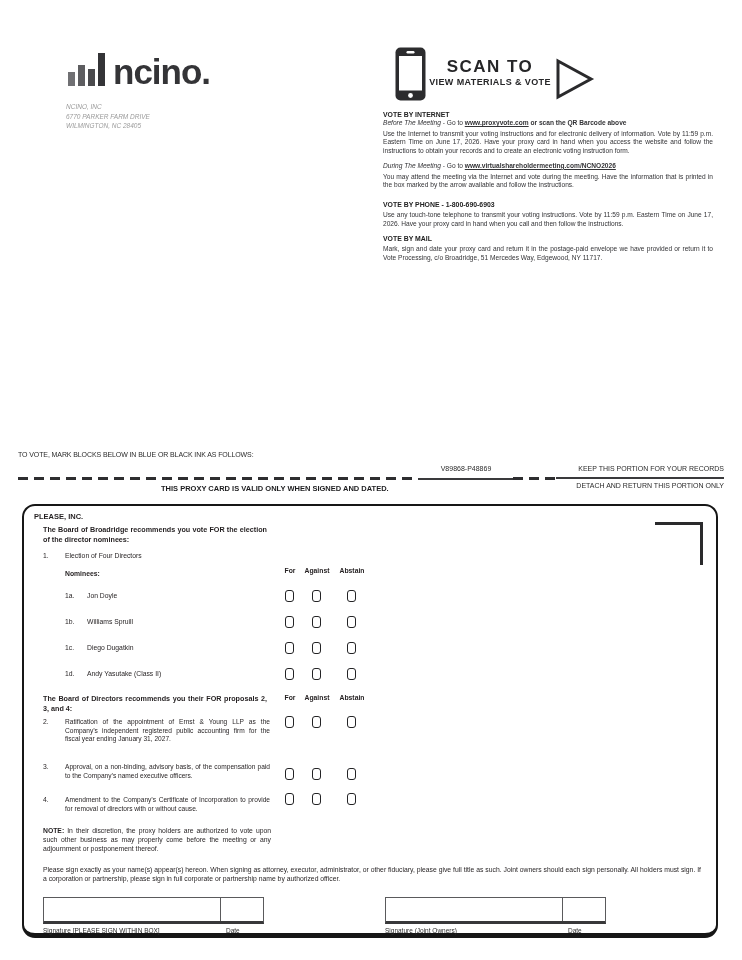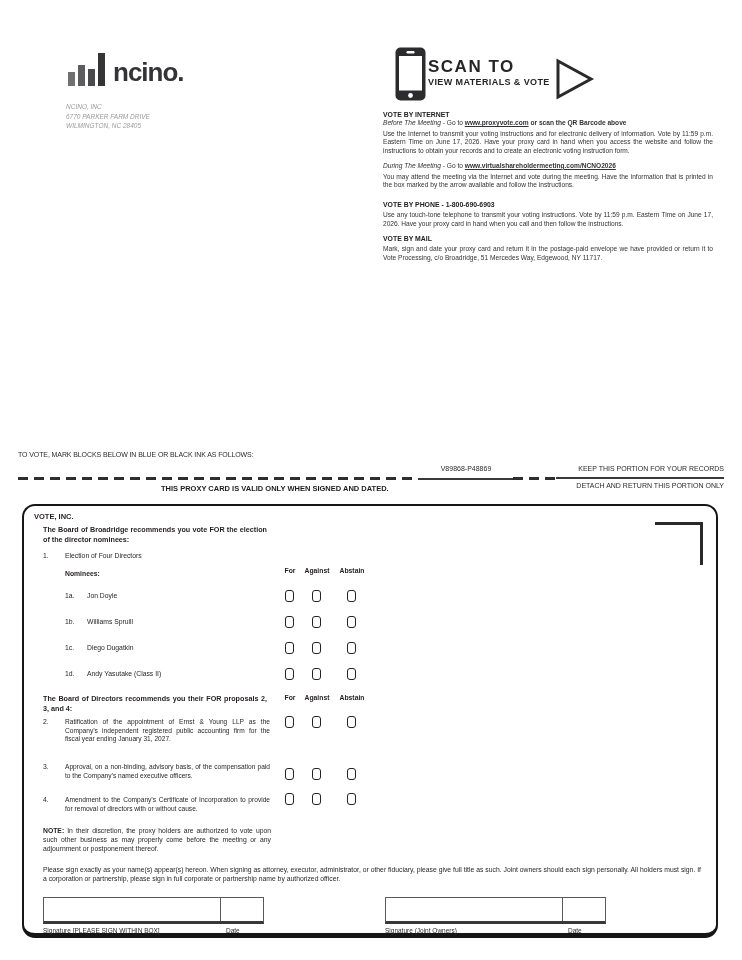--- a/index.html
+++ b/index.html
@@ -9,26 +9,26 @@
   .abs { position:absolute; }
 
   
   .logo { left:68px; top:53px; display:flex; align-items:flex-end; }
   .bars { display:flex; align-items:flex-end; gap:3px; }
   .bar { width:7px; }
   .bar1 { height:14px; background:#707073; }
   .bar2 { height:21px; background:#5d5d60; }
   .bar3 { height:17px; background:#4a4a4d; }
   .bar4 { height:33px; background:#343437; }
-  .logotext { font-size:26px; font-weight:bold; color:#343437; letter-spacing:-1px; line-height:28px; margin-left:8px; }
+  .logotext { font-size:35px; font-weight:bold; color:#343437; letter-spacing:-1px; line-height:28px; margin-left:8px; }
   .address { left:66px; top:102px; font-size:6.5px; line-height:9.5px; font-style:italic; color:#9a9a9a; }
 
   
   .phone { left:395px; top:47px; }
-  .scanblock { left:428px; top:58px; width:124px; text-align:left; color:#262628; }
+  .scanblock { left:428px; top:58px; width:124px; text-align:center; color:#262628; }
   .scan-title { font-size:17px; font-weight:800; letter-spacing:1.5px; line-height:18px; }
   .scan-sub { font-size:9px; font-weight:bold; letter-spacing:0.4px; margin-top:1px; }
   .tri { left:553px; top:58px; }
 
   
   .votecol { left:383px; top:110px; width:330px; font-size:6.6px; line-height:8.7px; color:#333336; }
   .votecol h4 { font-size:6.9px; line-height:9px; color:#222; }
   .votecol p { text-align:justify; margin:2px 0 6px 0; }
   .mline { margin:0 0 2px 0; }
   .it { font-style:italic; }
@@ -131,21 +131,21 @@
   <div class="abs sol1"></div>
   <div class="abs dash2"></div>
   <div class="abs sol2"></div>
   <div class="abs validnote">THIS PROXY CARD IS VALID ONLY WHEN SIGNED AND DATED.</div>
   <div class="abs detach">DETACH AND RETURN THIS PORTION ONLY</div>
 
   <div class="abs card">
     <div class="abs cm-h"></div>
     <div class="abs cm-v"></div>
 
-    <div class="abs company">VOTE, INC.</div>
+    <div class="abs company">PLEASE, INC.</div>
 
     <div class="abs rec" style="top:19px;">The Board of Broadridge recommends you vote FOR the election of the director nominees:</div>
 
     <div class="abs rownum" style="top:46px;">1.</div>
     <div class="abs rowtxt" style="left:41px; top:46px;">Election of Four Directors</div>
 
     <div class="abs nomlabel" style="top:64px;">Nominees:</div>
 
     <div class="colh f" style="top:61px;">For</div>
     <div class="colh a" style="top:61px;">Against</div>

